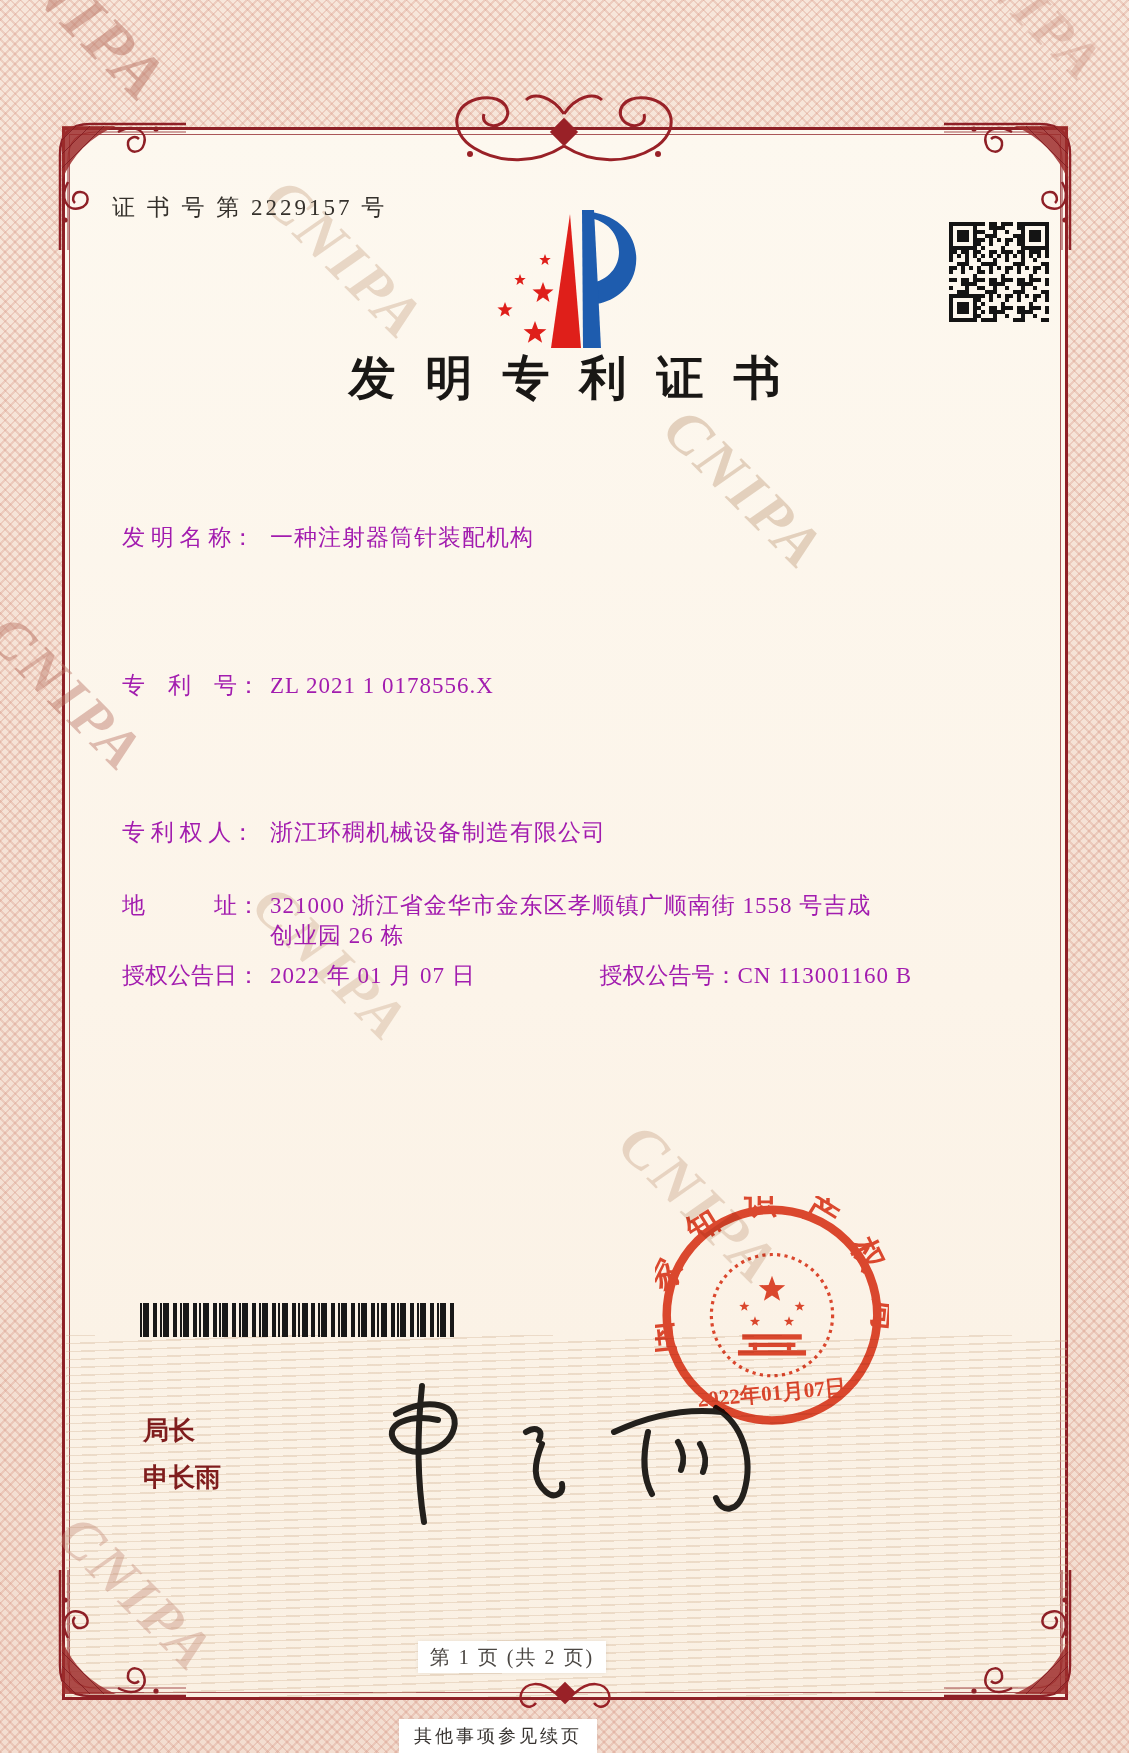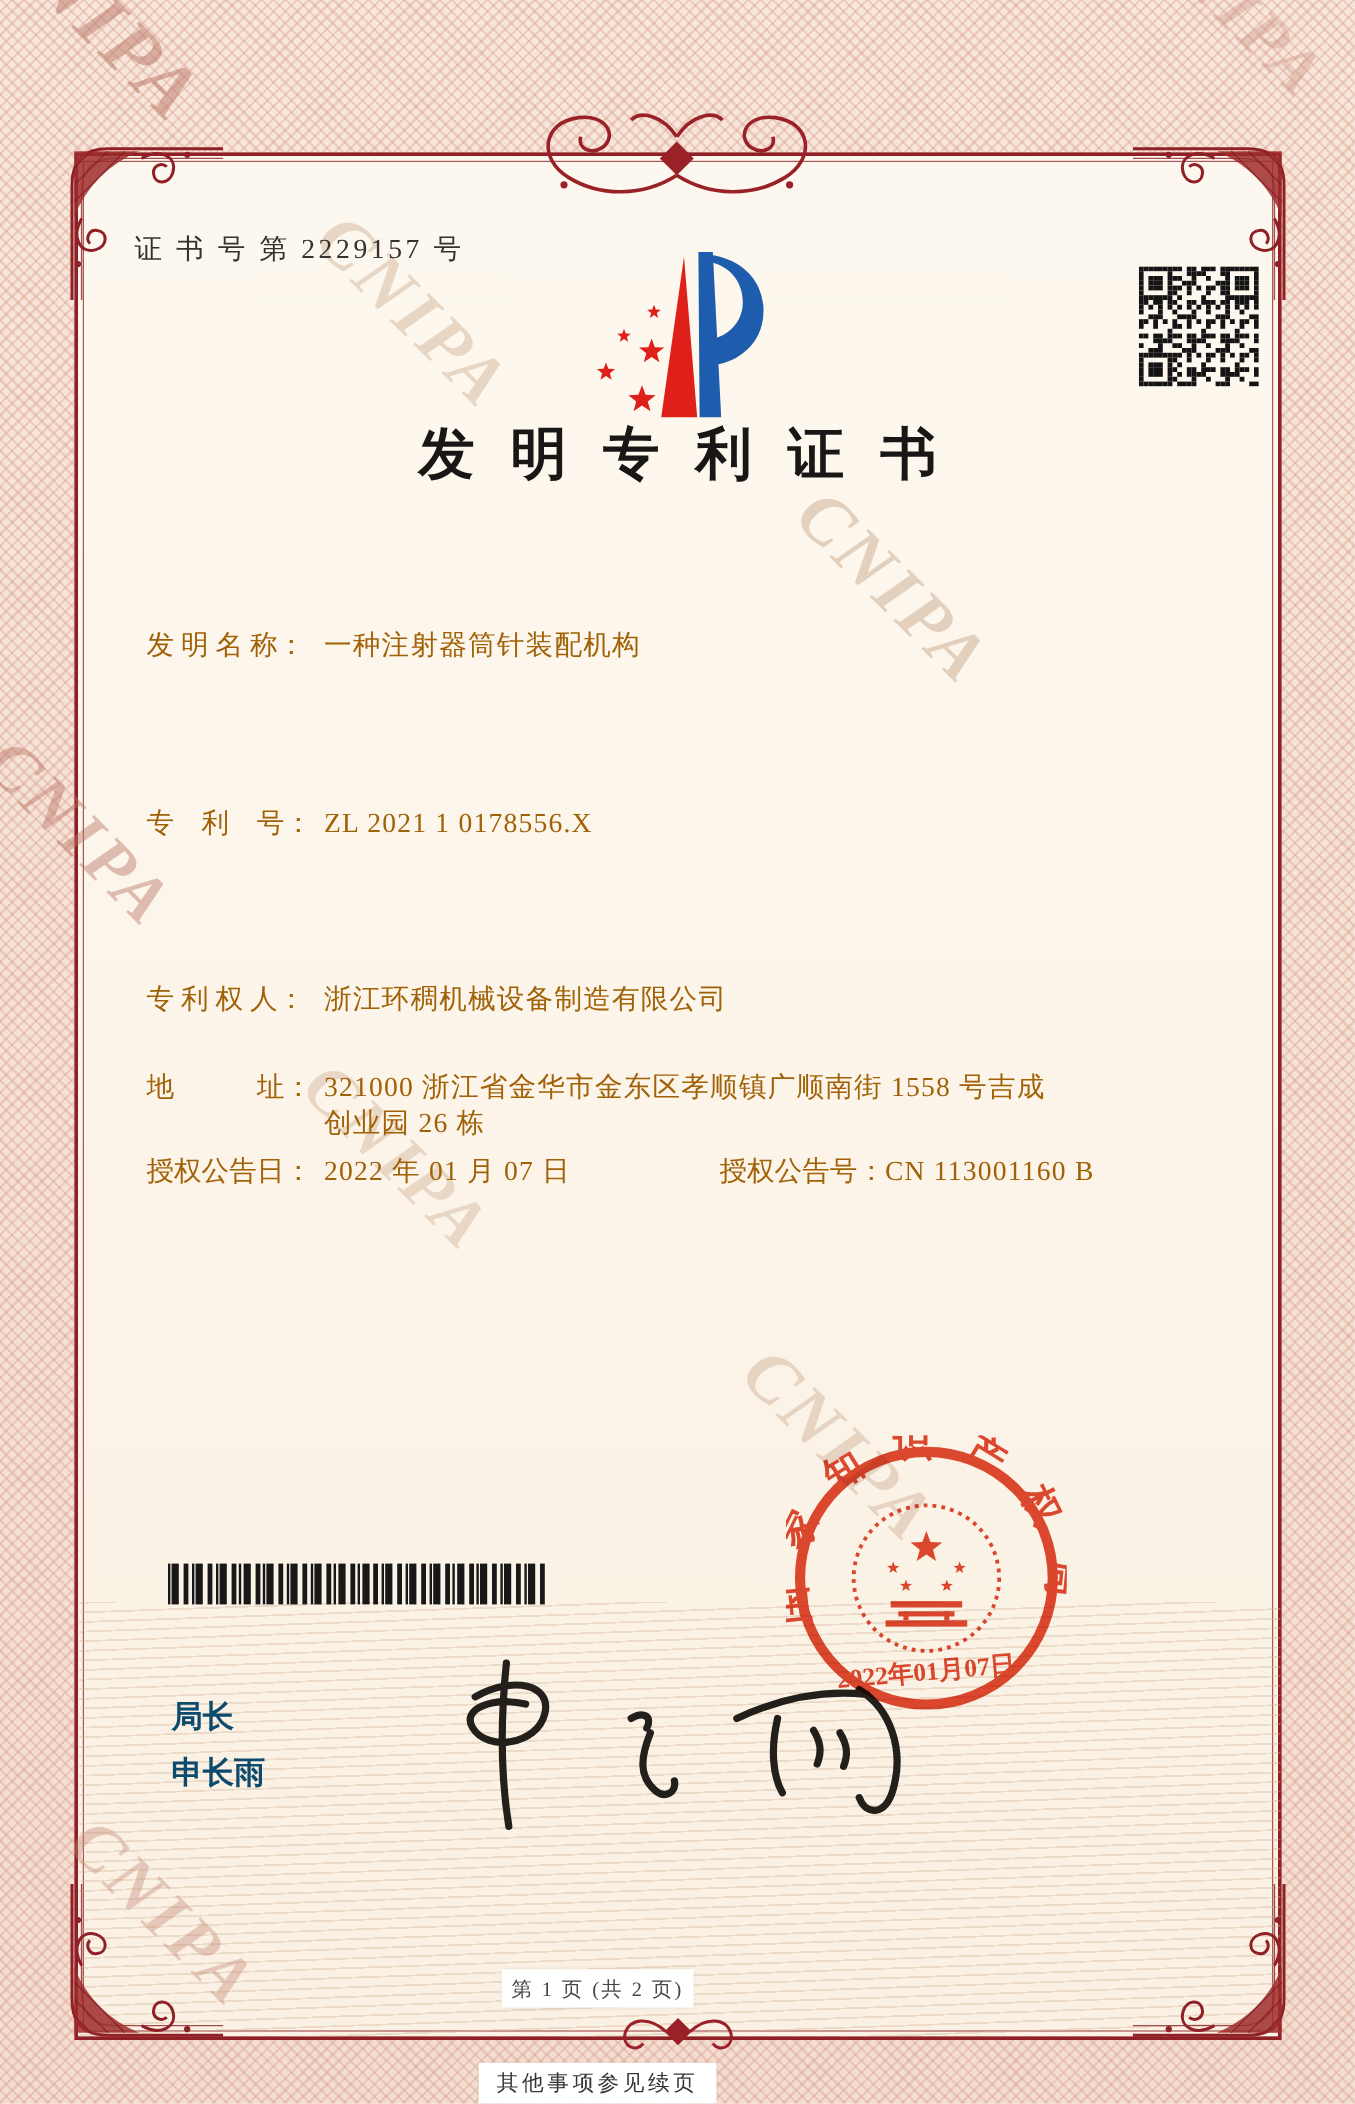--- a/index.html
+++ b/index.html
@@ -18,35 +18,35 @@
     border:3px solid #8e2026;}
   .panel::before{content:"";position:absolute;inset:4px;border:1px solid rgba(142,32,38,.75);}
   .waves{position:absolute;left:66px;right:62px;top:1335px;height:362px;z-index:2;
     background:repeating-linear-gradient(178deg, rgba(212,182,152,.38) 0 1.5px, transparent 1.5px 8px);}
   .wm{position:absolute;z-index:2;font-style:italic;font-weight:bold;
       font-family:"Liberation Serif",serif;transform:rotate(45deg);letter-spacing:4px;white-space:nowrap;}
   .ct{position:absolute;z-index:3;}
   #certNo{left:112px;top:192px;font-size:23px;letter-spacing:3px;color:#35312c;}
   #title{left:0;top:347px;width:100%;text-align:center;font-size:47px;font-weight:bold;color:#191715;}
   #title span{letter-spacing:30px;margin-right:-30px;}
-  .row{left:122px;font-size:23px;line-height:30px;color:#a16207;}
+  .row{left:122px;font-size:23px;line-height:30px;color:#a21caf;}
   .row .lab{display:inline-block;width:148px;}
   .row .val{letter-spacing:1px;}
   .addr2{margin-left:148px;letter-spacing:1px;}
   .par{left:118px;width:897px;font-size:21.5px;line-height:33.5px;letter-spacing:1.5px;
        text-align:justify;text-indent:2em;color:#373330;}
   #barcode{left:140px;top:1303px;width:318px;height:34px;display:flex;align-items:stretch;z-index:3;}
   #barcode span{background:#181818;}
-  .signer{left:143px;font-size:26px;font-weight:bold;color:#0c4a6e;
+  .signer{left:143px;font-size:26px;font-weight:bold;color:#7f1d1d;
           font-family:Liberation Mono, monospace;}
   #sig{left:318px;top:1380px;z-index:4;}
   #sealWrap{left:655px;top:1196px;z-index:5;opacity:.92;mix-blend-mode:multiply;}
   .whitebox{background:#ffffff;z-index:6;display:flex;align-items:center;justify-content:center;
             box-shadow:0 0 4px rgba(0,0,0,.08);}
-  #pageBox{left:418px;top:1641px;width:160px;height:32px;font-size:17px;color:#4a4642;letter-spacing:2px;}
+  #pageBox{left:418px;top:1641px;width:188px;height:32px;font-size:20px;color:#4a4642;letter-spacing:2px;}
   #moreBox{left:399px;top:1719px;width:198px;height:34px;font-size:18px;color:#383431;letter-spacing:3px;}
   .orn{position:absolute;z-index:2;}
   svg text{font-family:"Liberation Serif","DejaVu Serif",serif;}
 </style>
 </head>
 <body>
 
 <div id="page">
 
   <svg width="0" height="0" style="position:absolute">

